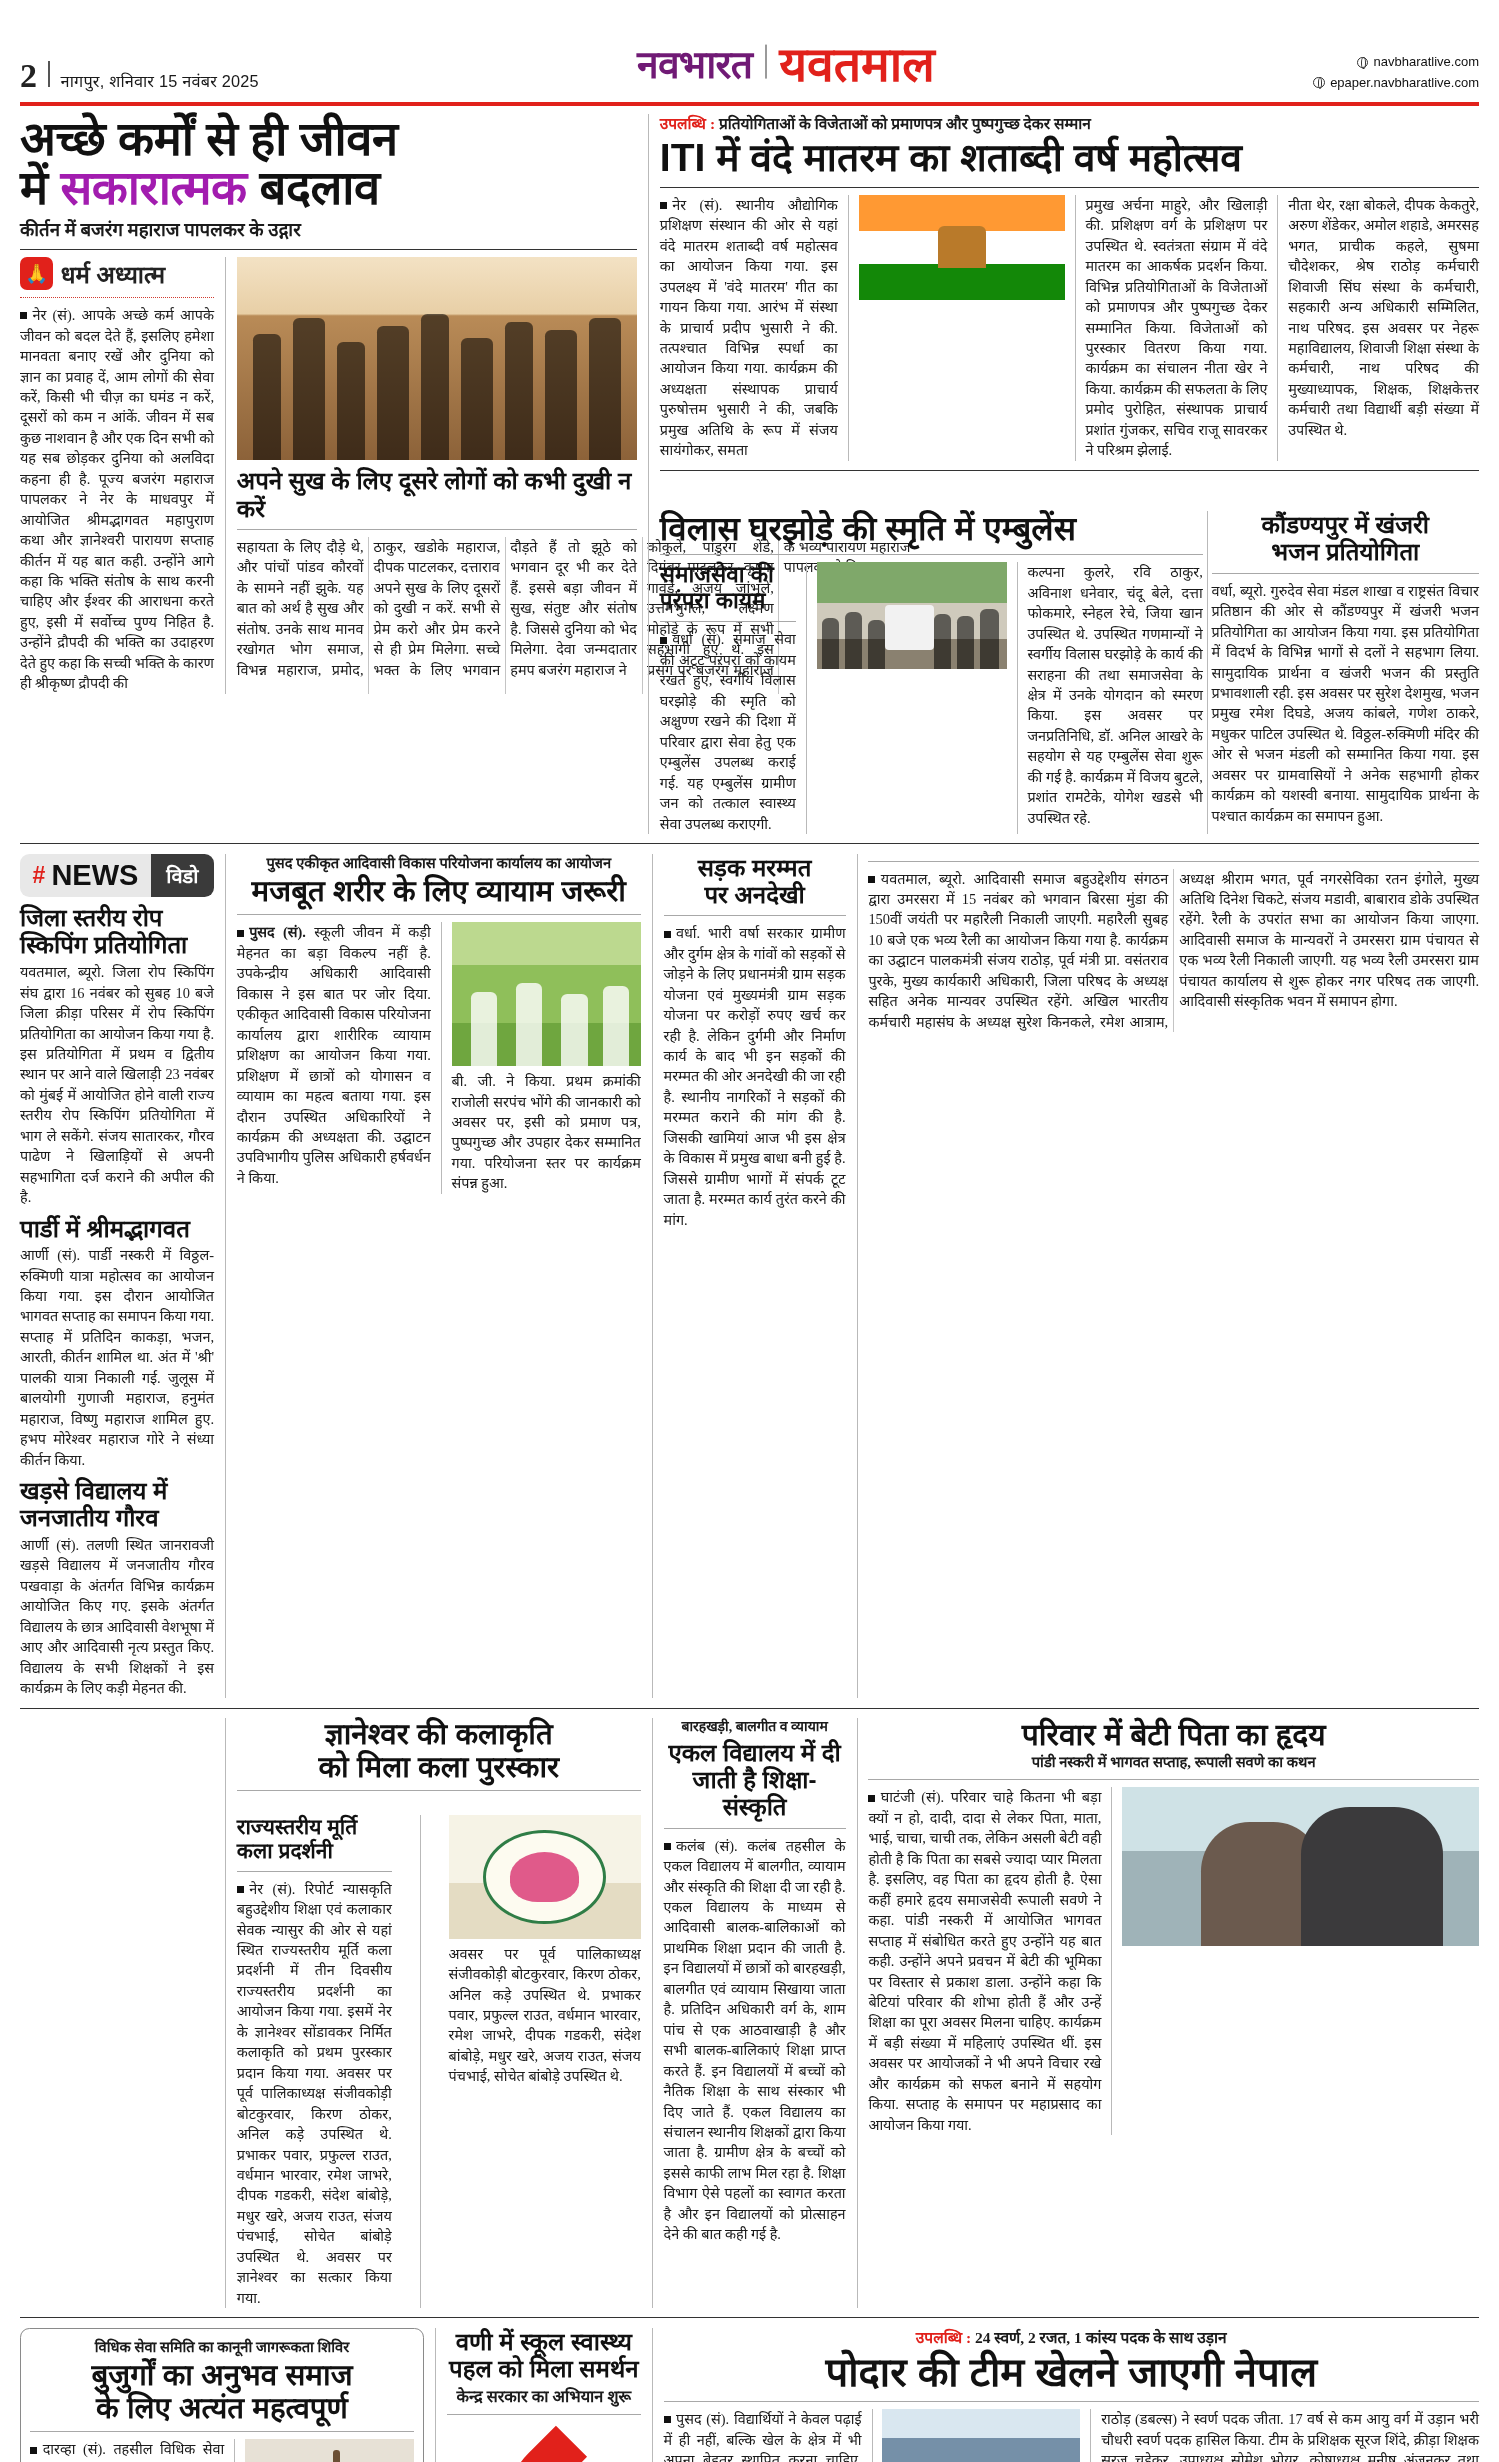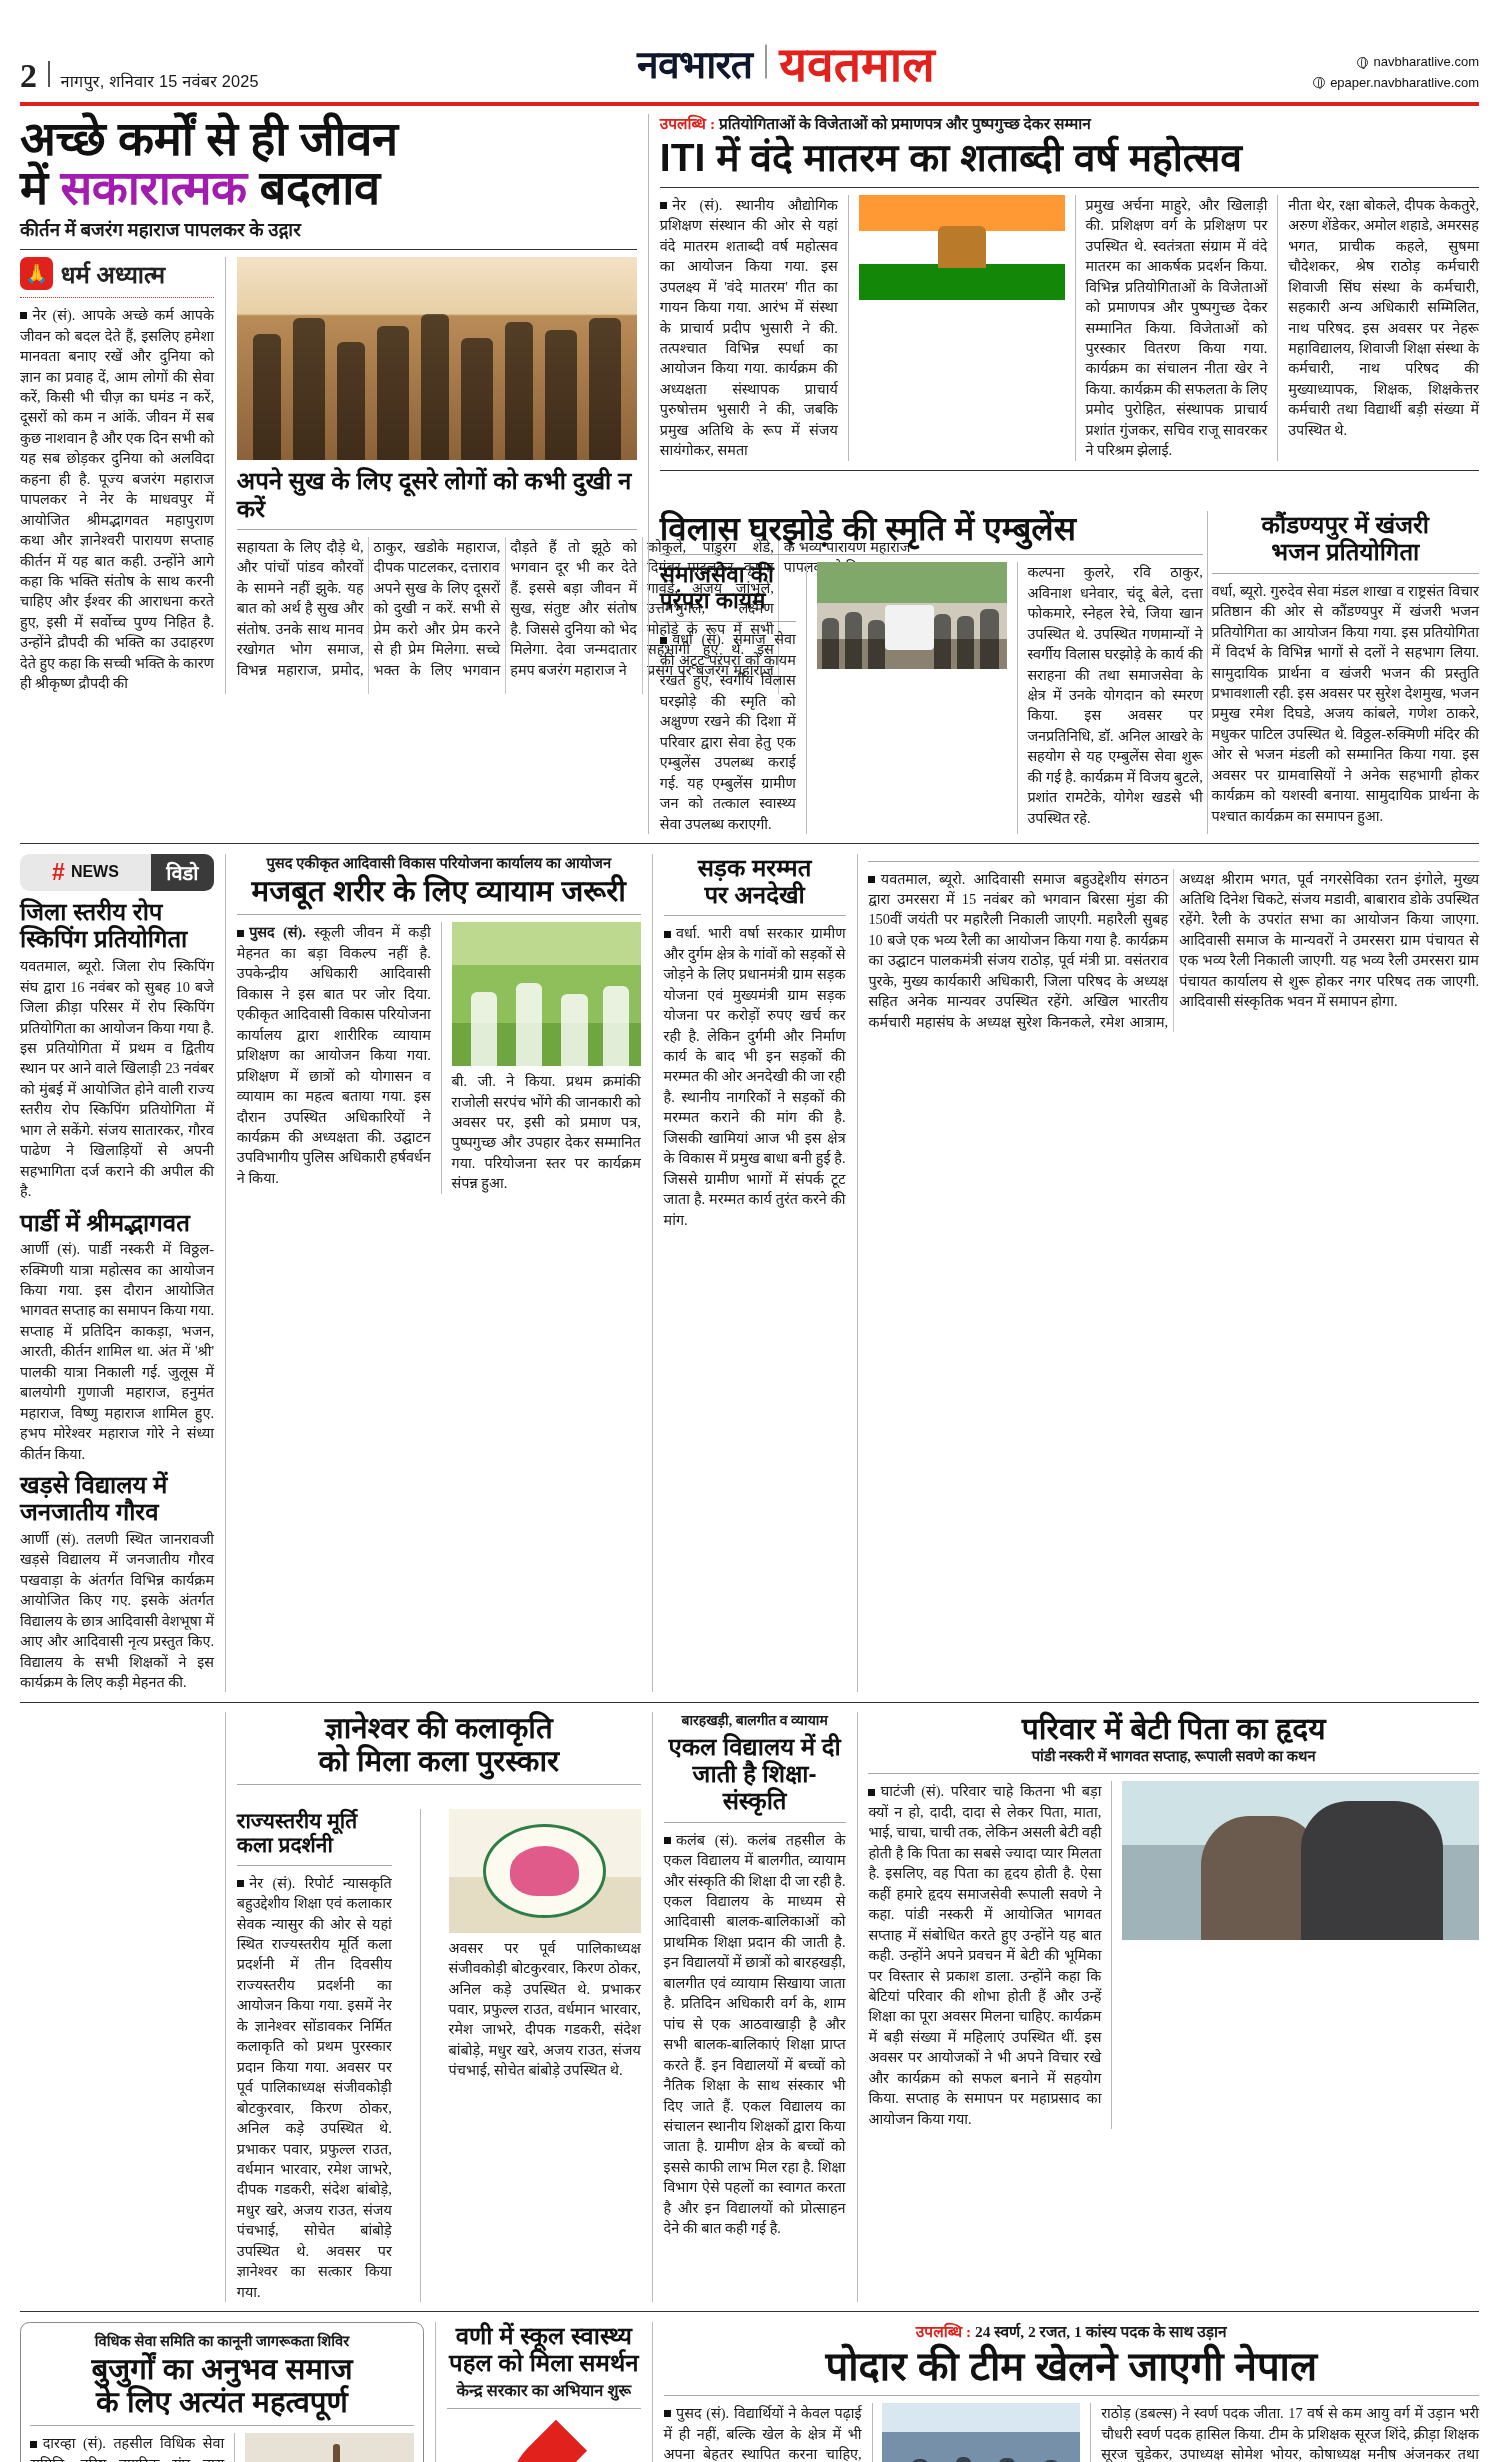--- a/index.html
+++ b/index.html
@@ -13,21 +13,21 @@
 
   .page { width: 1499px; height: 2462px; padding: 23px 20px 7.8px 20px; position: relative; }
 
   
   .masthead { display: flex; align-items: flex-end; justify-content: space-between; padding: 4.7px 0 3.1px 0; }
   .mh-left { display: flex; align-items: baseline; gap: 11px; }
   .mh-pageno { font-size: 34px; font-weight: 700; color: #222; line-height: 1; font-family: "Liberation Serif", serif; }
   .mh-sep { width: 1.6px; height: 26px; background: #555; display:inline-block; }
   .mh-dateline { font-size: 16.3px; color: #1a1a1a; font-family: "Liberation Sans", sans-serif; letter-spacing: 0.2px; }
   .mh-center { display: flex; align-items: center; gap: 12.4px; transform: translateY(1.6px); }
-  .mh-brand { font-size: 39px; font-weight: 800; letter-spacing: -0.8px; color: #0f172a;
+  .mh-brand { font-size: 39px; font-weight: 800; letter-spacing: -0.8px; color: #701a75;
               font-family: "Liberation Sans", sans-serif; }
   .mh-vbar { width: 2.3px; height: 34px; background: #9a9a9a; }
   .mh-edition { font-size: 48px; font-weight: 800; color: #e1211b; font-family: "Liberation Sans", sans-serif; }
   .mh-right { text-align: right; font-size: 13px; line-height: 1.55; font-family: "Liberation Sans", sans-serif; color:#111; }
   .mh-right div { display: flex; align-items: center; justify-content: flex-end; gap: 5.4px; }
   .globe { display:inline-block; width: 11.6px; height: 11.6px; border: 1.2px solid #333; border-radius: 50%; position: relative; }
   .globe::after { content:""; position:absolute; left: 3.9px; top: -0.8px; width: 2.3px; height: 10px; border: 1px solid #333; border-radius: 50%; }
   .red-rule { height: 3.9px; background: #e1211b; margin: 6.2px 0 7.8px 0; }
 
   
@@ -58,21 +58,21 @@
 
   
   .chip { display: inline-flex; align-items: center; gap: 7.8px; }
   .chip-ico { width: 33px; height: 33px; border-radius: 7px; background: #e1211b; display:flex;
               align-items:center; justify-content:center; color:#fff; font-size: 18.6px; }
   .chip-txt { font-size: 24px; font-weight: 800; font-family:"Liberation Sans", sans-serif; color:#222; }
 
   .newschip { display:flex; width: 100%; border-radius: 9.3px; overflow:hidden; }
   .newschip .a { background:#e8e8e8; flex:1; display:flex; align-items:center; justify-content:center; gap:6.2px; padding: 5.4px 7.8px; }
   .newschip .hash { color:#e1211b; font-weight:900; font-size:23px; font-family:"Liberation Sans",sans-serif; }
-  .newschip .nw { font-weight:800; font-size:16px; font-family:"Liberation Sans",sans-serif; color:#111; }
+  .newschip .nw { font-weight:800; font-size:29px; font-family:"Liberation Sans",sans-serif; color:#111; }
   .newschip .b { background:#3a3a3a; color:#fff; font-weight:800; font-size:20px; padding: 5.4px 15.5px;
                  font-family:"Liberation Sans",sans-serif; display:flex; align-items:center; }
 
   
   .photo { width: 100%; position: relative; overflow: hidden; background:#cfcfcf; }
   .ph-kirtan { background:
       linear-gradient(180deg,#f3e2c4 0%, #e8cfa6 28%, #b98b57 29%, #8c6239 100%),
       repeating-linear-gradient(90deg, #d94f7a 0 14px, #f0b429 14px 26px, #ffffff 26px 37px, #2b9e6e 37px 50px); }
   .ph-vande { background: linear-gradient(180deg,#ff9933 0 34%, #ffffff 34% 66%, #138808 66% 100%); position:relative;}
   .ph-vande .rings { position:absolute; inset:0; display:flex; align-items:center; justify-content:center; }

